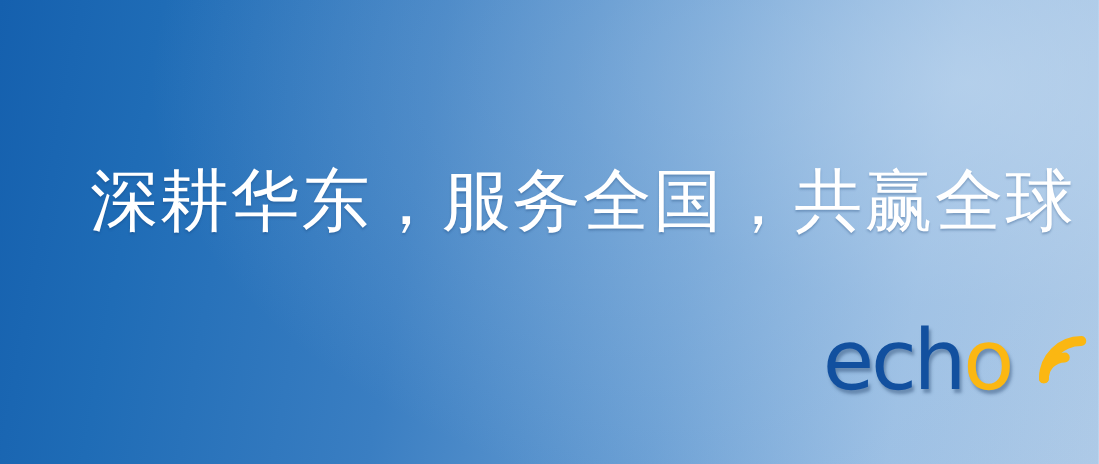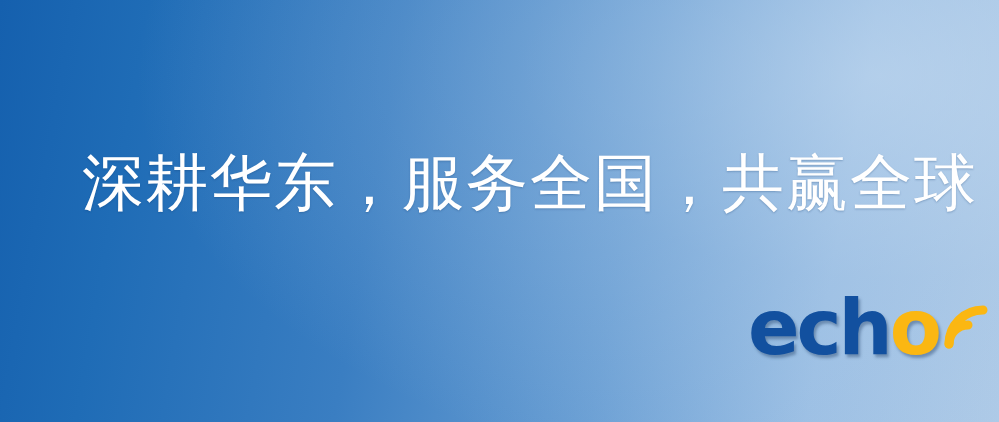--- a/index.html
+++ b/index.html
@@ -80,21 +80,21 @@
   .logo-mark {
     position: relative;
     width: 251px;
     height: 80px;
   }
   .logo-word {
     position: absolute;
     left: 0;
     top: -6px;
     font-family: "DejaVu Sans", "Liberation Sans", sans-serif;
-    font-weight: bold;
+    font-weight: normal;
     font-size: 76px;
     line-height: 1;
     letter-spacing: -3px;
     color: #12509f;
     text-shadow: 2px 3px 3px rgba(40,70,110,0.45);
   }
   .logo-word .gold-o {
     color: #fbb712;
   }
   .logo-sub {

